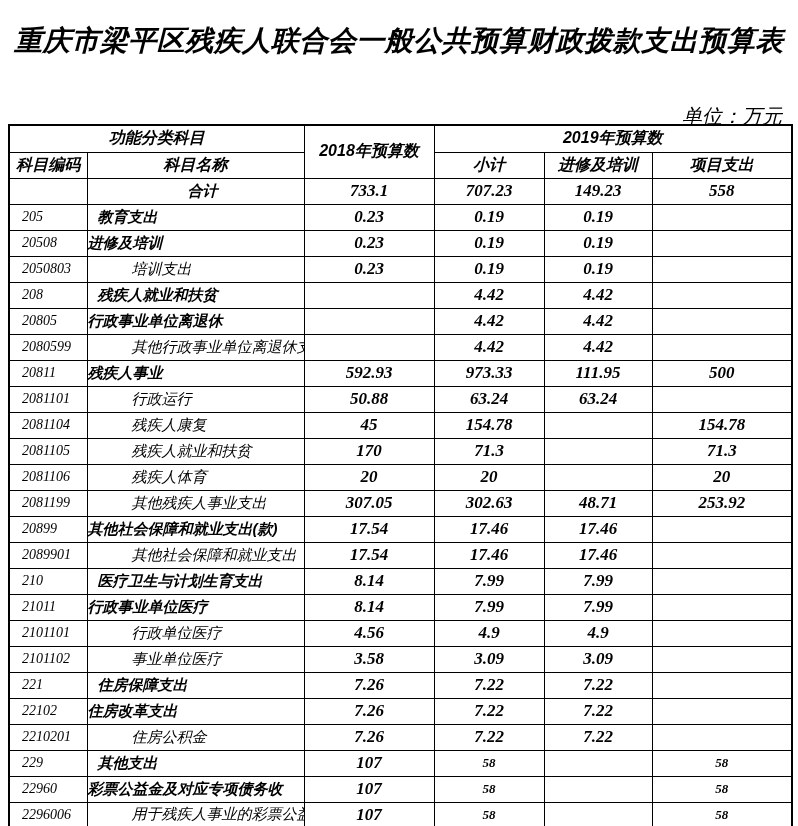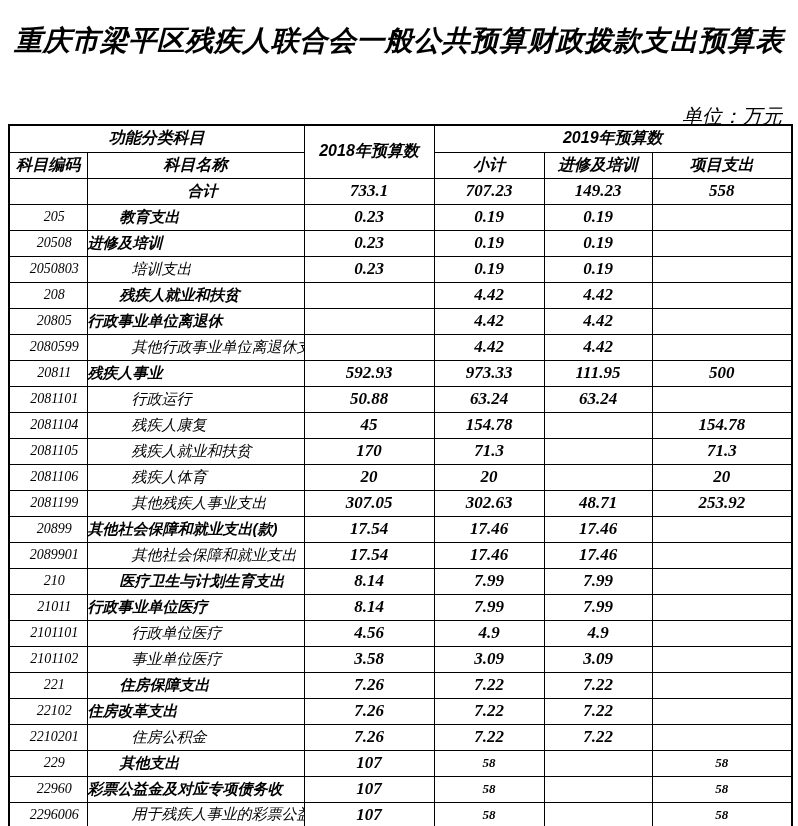--- a/index.html
+++ b/index.html
@@ -53,30 +53,30 @@
   .budget thead tr.hrow1 th { height: 27px; }
   .budget th {
     font-size: 16px;
     font-weight: bold;
     text-align: center;
     font-family: "Liberation Sans", sans-serif;
   }
   td.code {
     font-size: 14px;
     font-weight: normal;
-    text-align: center;
+    text-align: left;
     padding-left: 12px;
     font-family: "Liberation Serif", "DejaVu Serif", serif;
   }
   td.name {
     font-size: 15px;
     text-align: left;
     font-weight: normal;
   }
-  td.name.lv1 { padding-left: 32px; }
+  td.name.lv1 { padding-left: 10px; }
   td.name.lv2 { }
   td.name.lv3 { padding-left: 44px; margin-left: 34px; }
   td.name.bold { font-weight: bold; }
   td.num {
     font-family: "Liberation Serif", "DejaVu Serif", serif;
     font-weight: bold;
     font-size: 17px;
     text-align: center;
   }
   td.num.small { font-size: 13px; }

